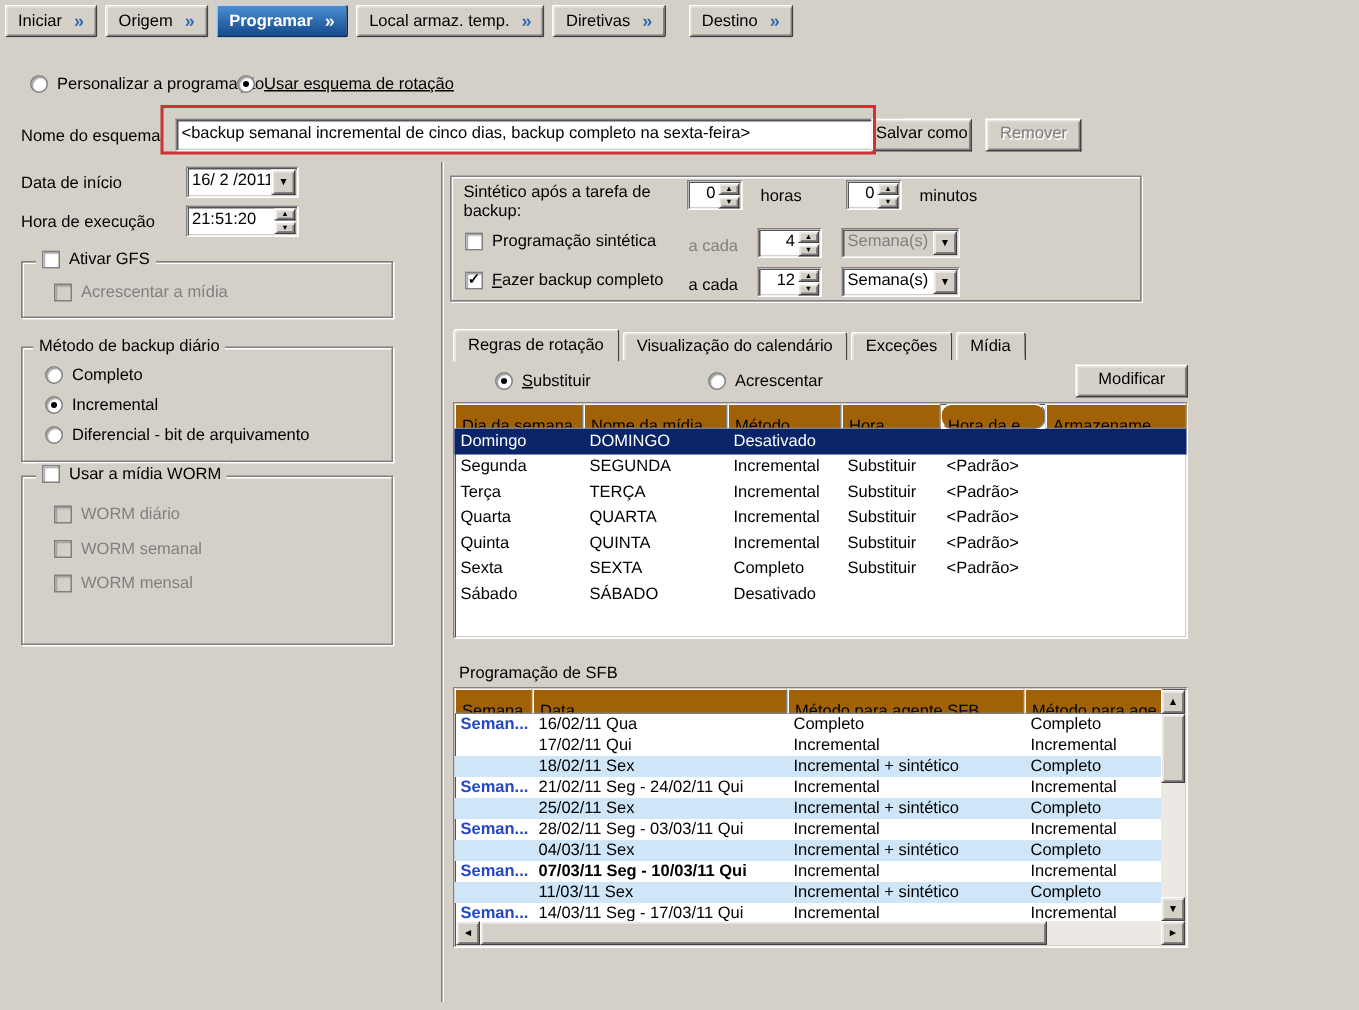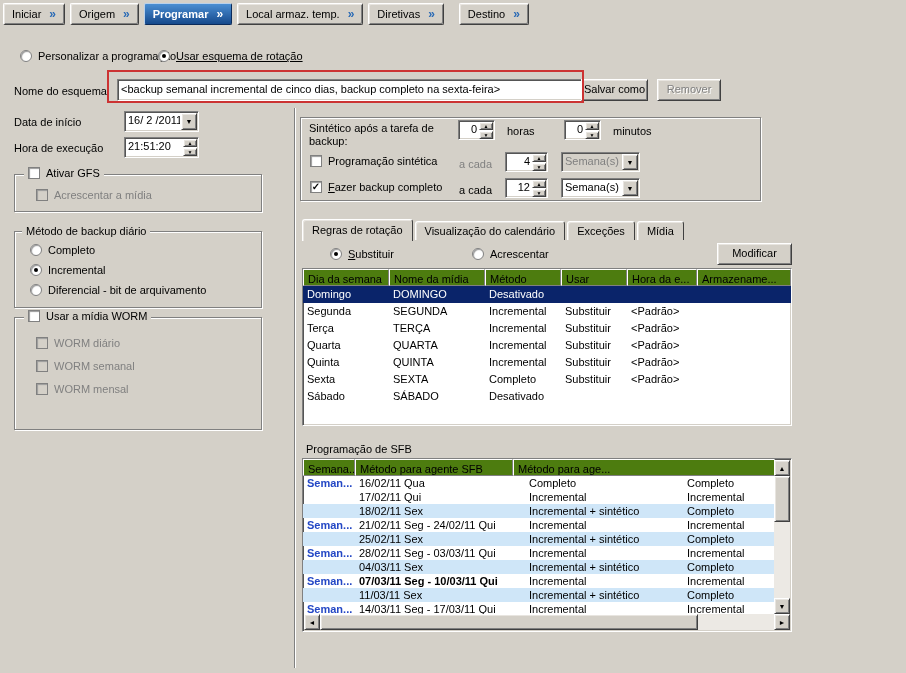--- a/index.html
+++ b/index.html
@@ -51,21 +51,21 @@
 .combo.disabled{background:#d4d0c8}
 .combo.disabled .ctxt{color:#808080}
 
 #rstrip{display:flex;align-items:center;height:22px}
 .rtab{height:19px;padding:3px 9px 0;margin-right:2px;background:#d4d0c8;border:1px solid;
   border-color:#fff #404040 #404040 #fff;border-bottom:none;border-radius:3px 3px 0 0;
   box-shadow:inset 1px 1px 0 #e8e5e0;white-space:nowrap;cursor:default}
 .rtab.active{height:22px;padding-top:4px}
 
 .lhead{display:flex;height:17px}
-.th{line-height:15px;padding:2px 4px 0;background:#4d7c0f;border-top:1px solid #fff;border-left:1px solid #fff;
+.th{line-height:15px;padding:7px 4px 0;background:#a16207;border-top:1px solid #fff;border-left:1px solid #fff;
   border-right:1px solid #808080;border-bottom:1px solid #808080;white-space:nowrap;overflow:hidden;flex:none;cursor:default}
 .trow{display:flex;height:17px;line-height:17px}
 .td{padding:0 4px;white-space:nowrap;overflow:hidden;flex:none}
 .trow.tsel{background:var(--selection);color:#fff}
 .srow{display:flex;height:14px;line-height:14px}
 .srow.hl{background:var(--highlight-row)}
 .week{color:var(--week-link);font-weight:bold}
 
 .sbtn{width:16px;height:16px;flex:none;display:flex;align-items:center;justify-content:center;font-size:7px}
 .sthumb{flex:none}
@@ -257,22 +257,22 @@
     <span class="rcirc" data-name="radio-icon"></span>
     <span data-name="radio-label">Acrescentar</span>
   </div>
   <div class="abs pbtn bev" style="left:717px;top:243px;width:75px;height:22px" data-name="modify-button">Modificar</div>
 
   <div class="abs sun" style="left:302px;top:268px;width:490px;height:158px" data-name="rotation-rules-table">
     <div class="lhead" data-name="rules-header">
         <div class="th" data-name="column-header-dia-da-semana" style="width: 86px;">Dia da semana</div>
         <div class="th" data-name="column-header-nome-da-m-dia" style="width: 96px;">Nome da mídia</div>
         <div class="th" data-name="column-header-m-todo" style="width: 76px;">Método</div>
-        <div class="th" data-name="column-header-modo" style="width: 66px;">Usar</div>
-        <div class="th" data-name="column-header-hora-da-e" style="width: 70px;">Hora da e...</div>
+        <div class="th" data-name="column-header-modo" style="width: 66px;">Hora</div>
+        <div class="th" data-name="column-header-hora-da-e" style="width: 70px; border-radius: 7px;">Hora da e...</div>
         <div class="th" data-name="column-header-armazename" style="flex: 1 1 0%;">Armazename...</div>
       </div>
     <div data-name="rules-body">
         <div class="trow tsel" data-name="rules-row">
           <div class="td" data-name="rules-cell" style="width: 86px;">Domingo</div>
           <div class="td" data-name="rules-cell" style="width: 96px;">DOMINGO</div>
           <div class="td" data-name="rules-cell" style="width: 76px;">Desativado</div>
           <div class="td" data-name="rules-cell" style="width: 66px;"></div>
           <div class="td" data-name="rules-cell" style="width: 70px;"></div>
           <div class="td" data-name="rules-cell" style="flex: 1 1 0%;"></div>
@@ -325,20 +325,21 @@
           <div class="td" data-name="rules-cell" style="width: 70px;"></div>
           <div class="td" data-name="rules-cell" style="flex: 1 1 0%;"></div>
         </div>
       </div>
   </div>
 
   <span class="abs" style="left:306px;top:443px" data-name="sfb-title">Programação de SFB</span>
   <div class="abs sun" style="left:302px;top:458px;width:490px;height:174px" data-name="sfb-table">
     <div class="lhead" style="width:472px" data-name="sfb-header">
         <div class="th" data-name="column-header-semana" style="width: 52px;">Semana...</div>
+        <div class="th" data-name="column-header-data" style="width: 170px;">Data</div>
         <div class="th" data-name="column-header-m-todo-para-agente-sfb" style="width: 158px;">Método para agente SFB</div>
         <div class="th" data-name="column-header-m-todo-para-age" style="flex: 1 1 0%;">Método para age...</div>
       </div>
     <div style="width:472px" data-name="sfb-body">
         <div class="srow" data-name="sfb-row">
           <div class="td week" data-name="sfb-cell" style="width: 52px;">Seman...</div>
           <div class="td" data-name="sfb-cell" style="width: 170px;">16/02/11 Qua</div>
           <div class="td" data-name="sfb-cell" style="width: 158px;">Completo</div>
           <div class="td" data-name="sfb-cell" style="flex: 1 1 0%;">Completo</div>
         </div>

